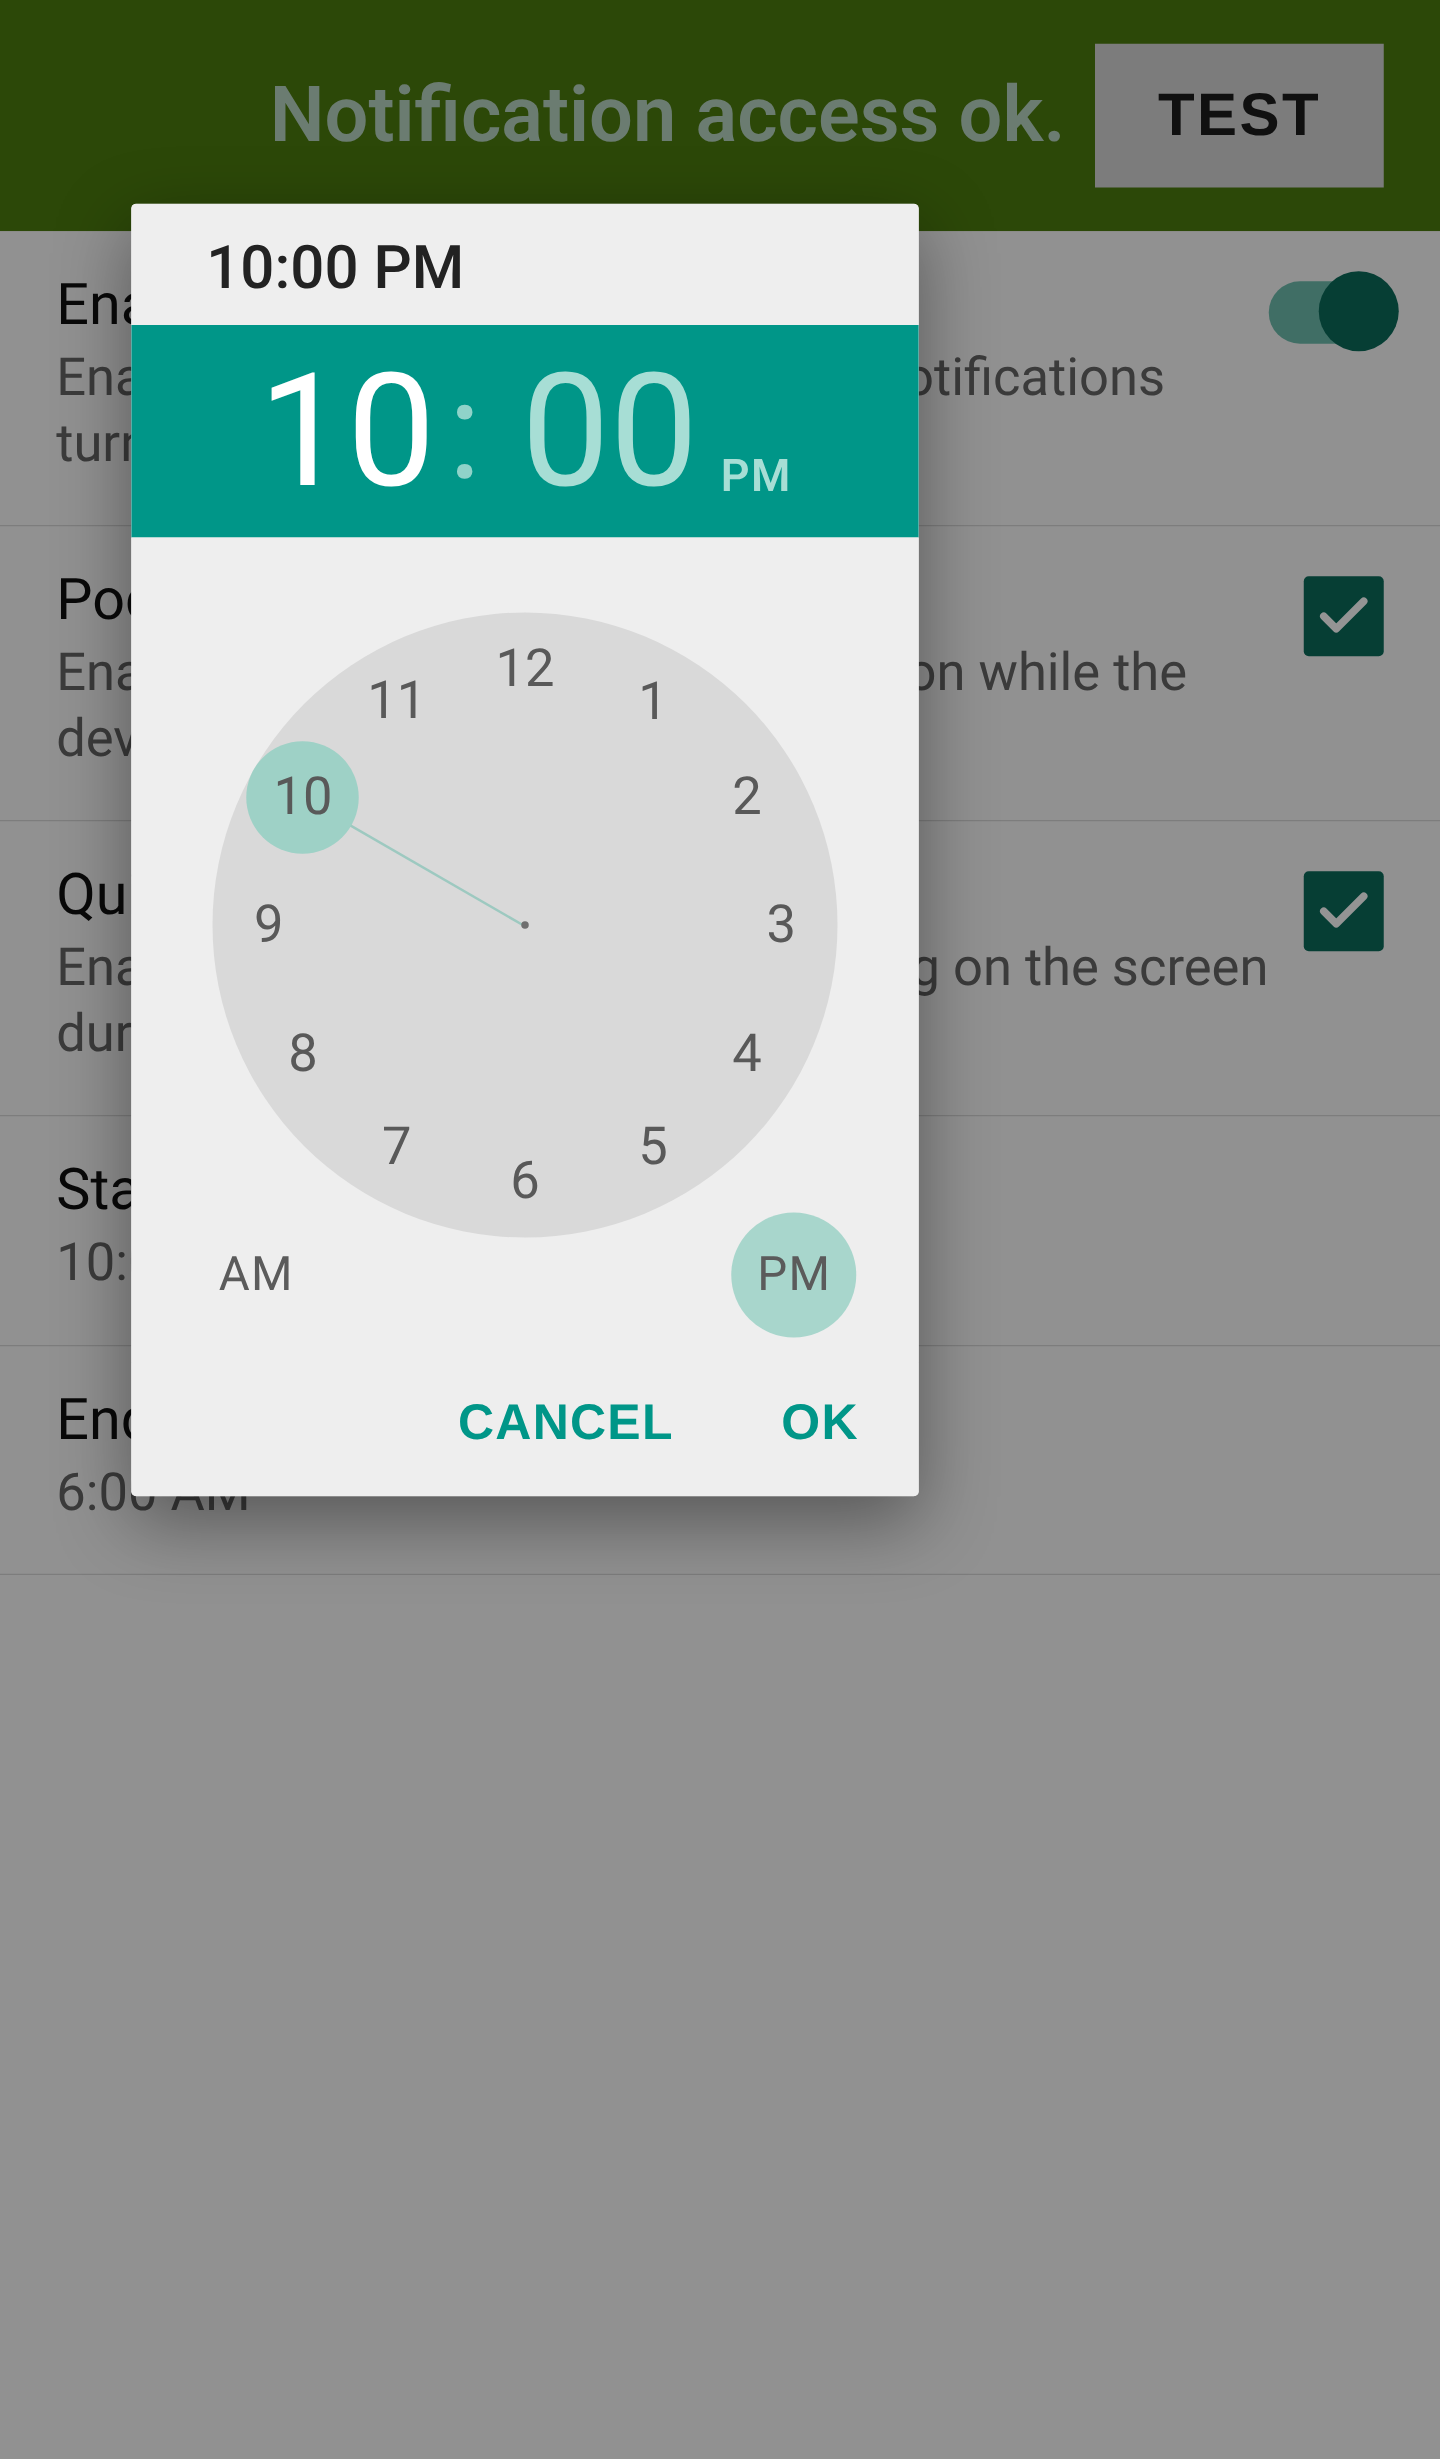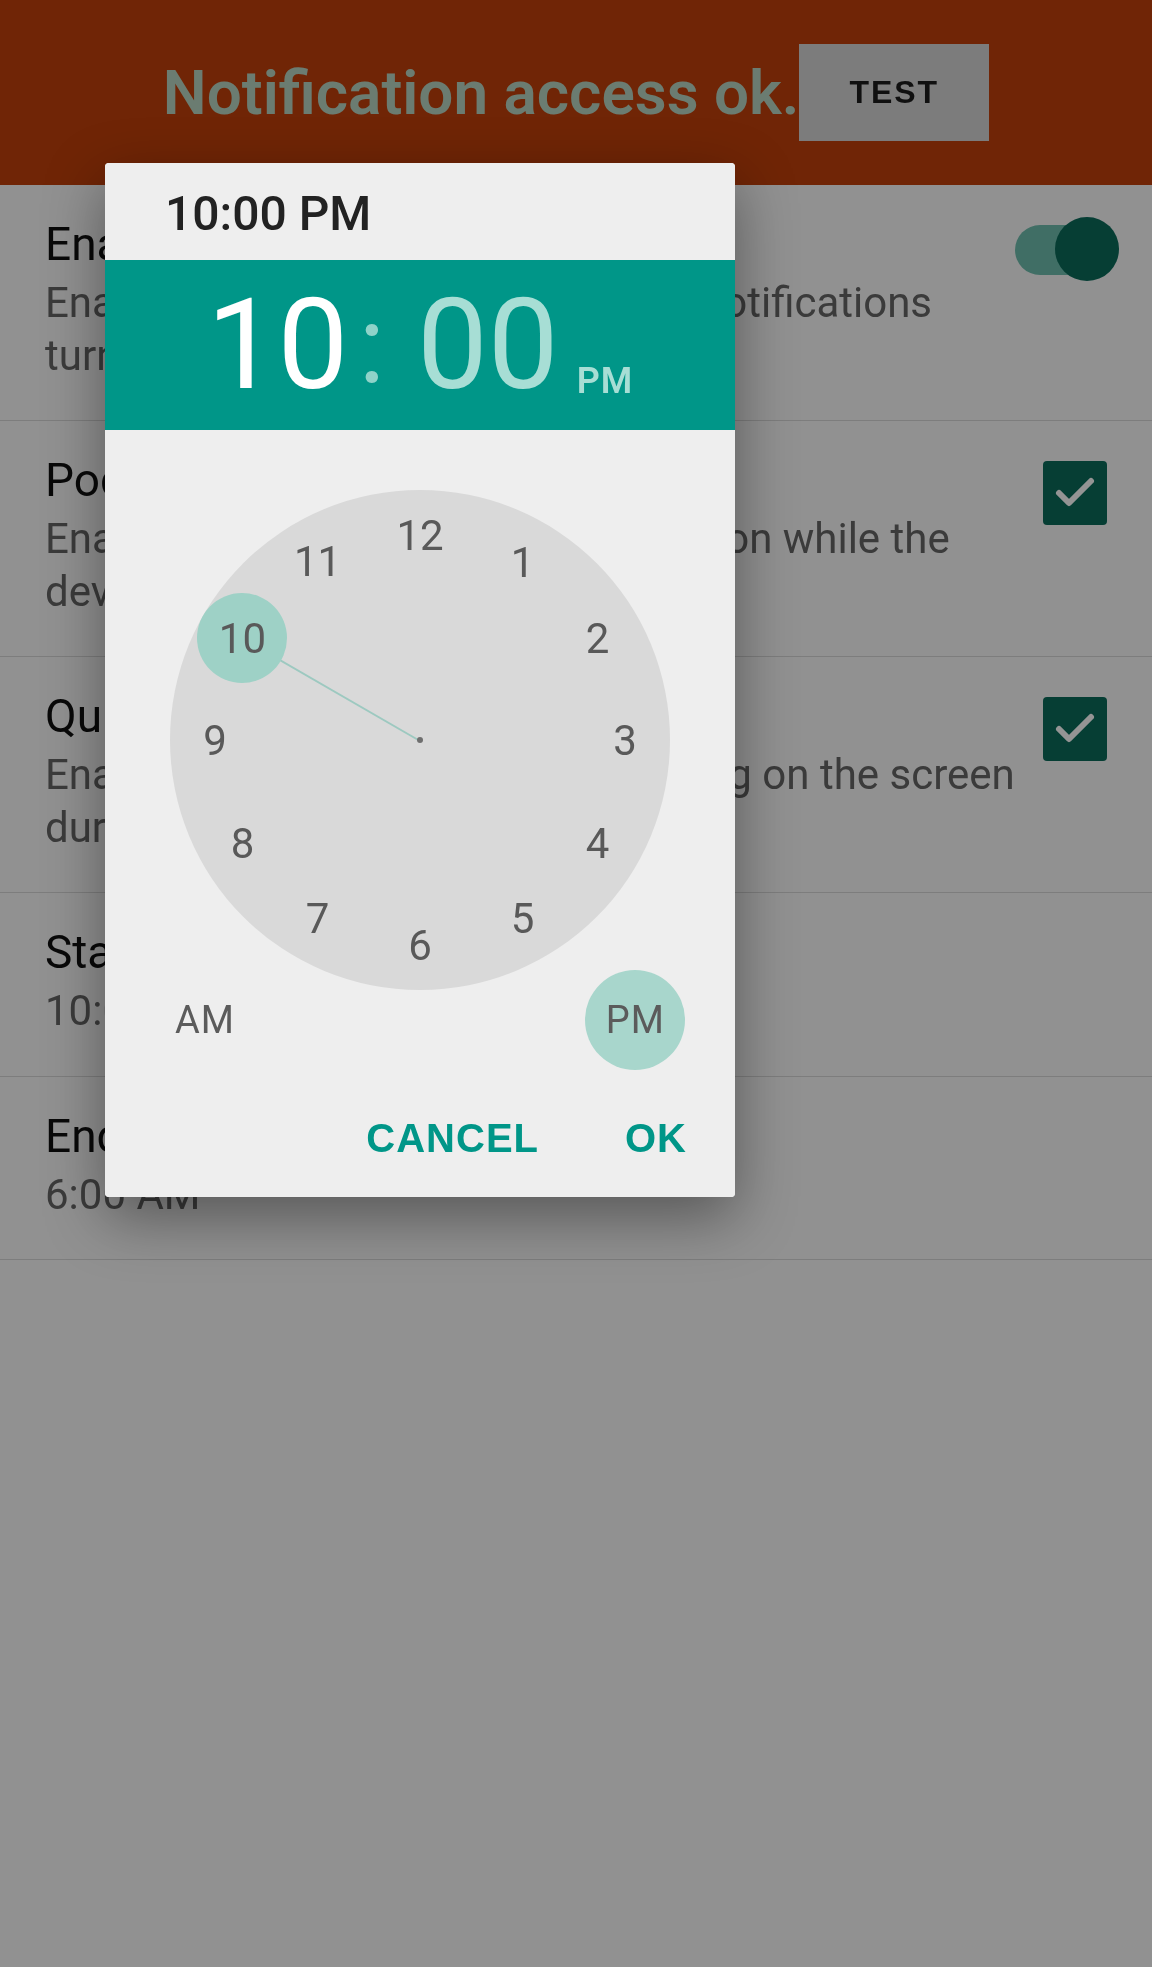--- a/index.html
+++ b/index.html
@@ -5,40 +5,41 @@
   * { box-sizing: border-box; margin: 0; padding: 0; }
   html, body {
     width: 1152px;
     height: 1967px;
     font-family: -apple-system, Roboto, "Helvetica Neue", Arial, sans-serif;
     overflow: hidden;
     background: #fafafa;
   }
   
   .app-header {
-    background: #c2410c;
+    background: #4d7c0f;
     height: 185px;
     display: flex;
     align-items: center;
-    justify-content: center;
+    justify-content: flex-end;
     padding: 0 45px;
   }
   .app-header-title {
     color: #b9d6c3;
     font-size: 62px;
     font-weight: 600;
   }
   .test-btn {
     background: #d6d6d6;
     color: #1c1c1c;
     font-weight: 700;
-    font-size: 32px;
+    font-size: 48px;
     letter-spacing: 2px;
     padding: 30px 50px;
     border: none;
+    margin-left: 24px;
   }
   .settings-list {
     background: #fafafa;
   }
   .setting-row {
     display: flex;
     align-items: flex-start;
     justify-content: space-between;
     padding: 32px 45px 38px 45px;
     border-bottom: 1px solid #d8d8d8;

